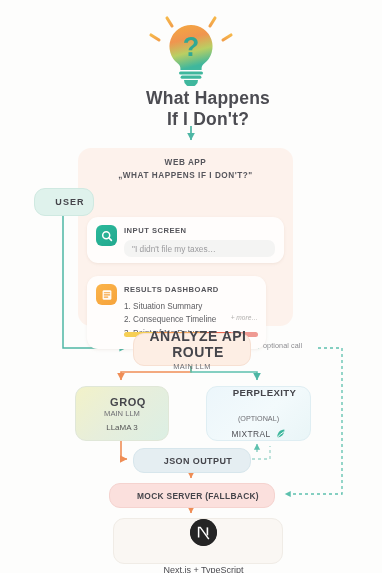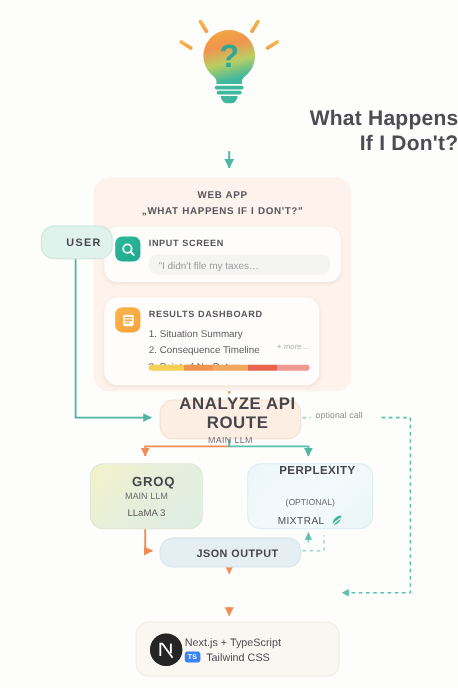--- a/index.html
+++ b/index.html
@@ -11,37 +11,38 @@
     overflow:hidden;
     color:#4a4a4a;
   }
   #stage{position:absolute;inset:0;}
   .svg-layer{position:absolute;left:0;top:0;width:382px;height:573px;pointer-events:none;}
 
   
   .bulb-wrap{position:absolute;left:0;right:0;top:8px;height:78px;}
   .title{
     position:absolute;left:0;right:0;top:88px;
-    text-align:right;
+    text-align:center;
     font-size:17.5px;font-weight:bold;line-height:1.22;
     color:#4c4c52;letter-spacing:.2px;padding-left:34px;
   }
 
   
   .webapp-card{
     position:absolute;left:78px;top:148px;width:215px;height:178px;
     background:#fdf2ec;border-radius:13px;
   }
   .webapp-head{
     position:absolute;left:0;right:0;top:9px;text-align:center;
     font-size:8.2px;font-weight:bold;letter-spacing:.55px;color:#56565c;line-height:1.55;
   }
   .inner-card{
     position:absolute;background:#fffdfc;border-radius:11px;
     box-shadow:0 1px 3px rgba(170,140,120,.14);
+    margin-top:28px;
   }
   #input-card{left:9px;top:41px;width:197px;height:46px;}
   #results-card{left:9px;top:100px;width:179px;height:73px;}
   .ic-icon{
     position:absolute;left:9px;top:8px;width:21px;height:21px;border-radius:6px;
     display:flex;align-items:center;justify-content:center;
   }
   .ic-icon.teal{background:linear-gradient(145deg,#2cb89a,#22a98f);}
   .ic-icon.orange{background:linear-gradient(145deg,#fbb44a,#f6a33c);}
   .ic-title{
@@ -115,21 +116,21 @@
 
   #mock-node{
     left:109px;top:483px;width:164px;height:23px;
     background:#fbe0dd;border:1px solid #f5d3cf;
   }
   #mock-node .n-title{font-size:8.4px;letter-spacing:.3px;}
 
   #stack-node{
     left:113px;top:518px;width:157px;height:44px;
     background:#faf7f3;border:1px solid #f0ece6;
-    flex-direction:row;justify-content:flex-start;padding-left:11px;gap:2px;
+    flex-direction:column;justify-content:flex-start;padding-left:11px;gap:19px;
   }
   .next-logo{
     width:27px;height:27px;border-radius:50%;
     background:#2b2b2b;flex:0 0 auto;position:relative;overflow:hidden;
   }
   .stack-lines{display:flex;flex-direction:column;gap:3px;align-items:flex-start;}
   .stack-line{display:flex;align-items:center;gap:5px;font-size:9px;color:#4b4b50;white-space:nowrap;}
   .ts-badge{
     background:#3b82f6;color:#fff;font-size:5.8px;font-weight:bold;
     border-radius:2.5px;padding:1.5px 2.5px;letter-spacing:.2px;
@@ -293,20 +294,23 @@
           <path d="M2.2 9.4 C4.0 7.4 6.3 5.4 8.6 4.0" stroke="#ffffff" stroke-width="1" fill="none" stroke-linecap="round"></path>
         </svg>
       </span>
     </div>
   </div>
 
   <div class="node" id="json-node">
     <div class="n-title">JSON OUTPUT</div>
   </div>
 
+  <div class="node" id="mock-node">
+    <div class="n-title">MOCK SERVER (FALLBACK)</div>
+  </div>
 
   <div class="node" id="stack-node">
     <div class="next-logo">
       <svg width="27" height="27" viewBox="0 0 27 27">
         <circle cx="13.5" cy="13.5" r="13.5" fill="#252525"></circle>
         <path d="M8.6 18.6 L8.6 8.4 L10.3 8.4 L18.8 20.1" stroke="#ffffff" stroke-width="1.5" fill="none"></path>
         <rect x="16.6" y="8.4" width="1.6" height="8" fill="#ffffff"></rect>
       </svg>
     </div>
     <div class="stack-lines">

